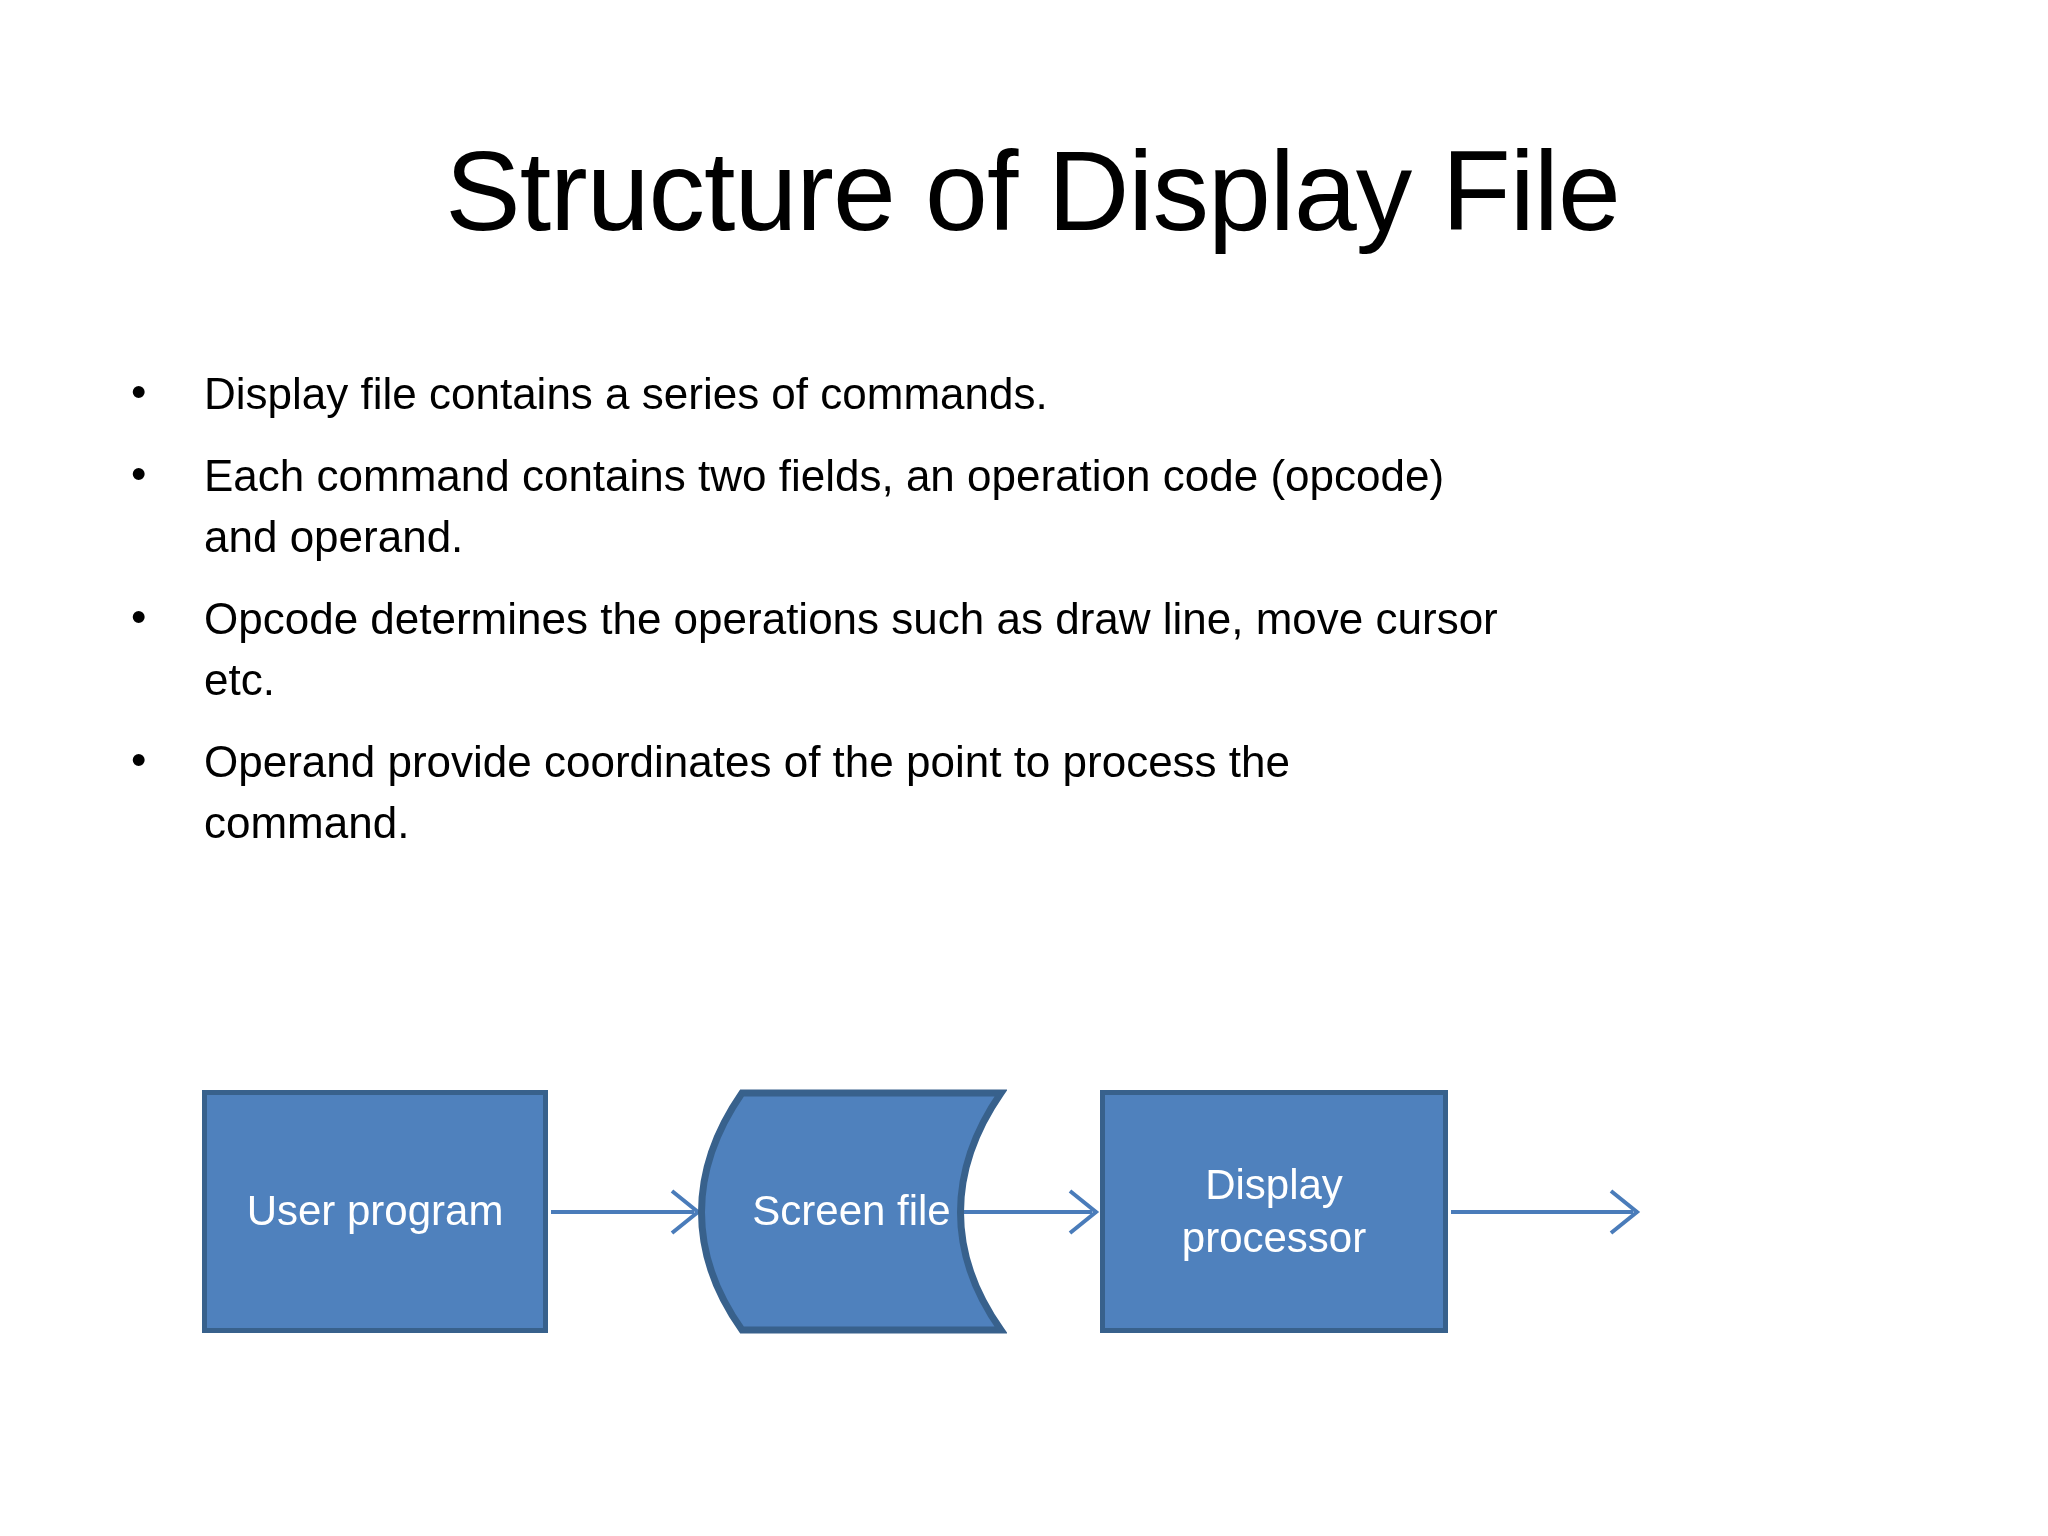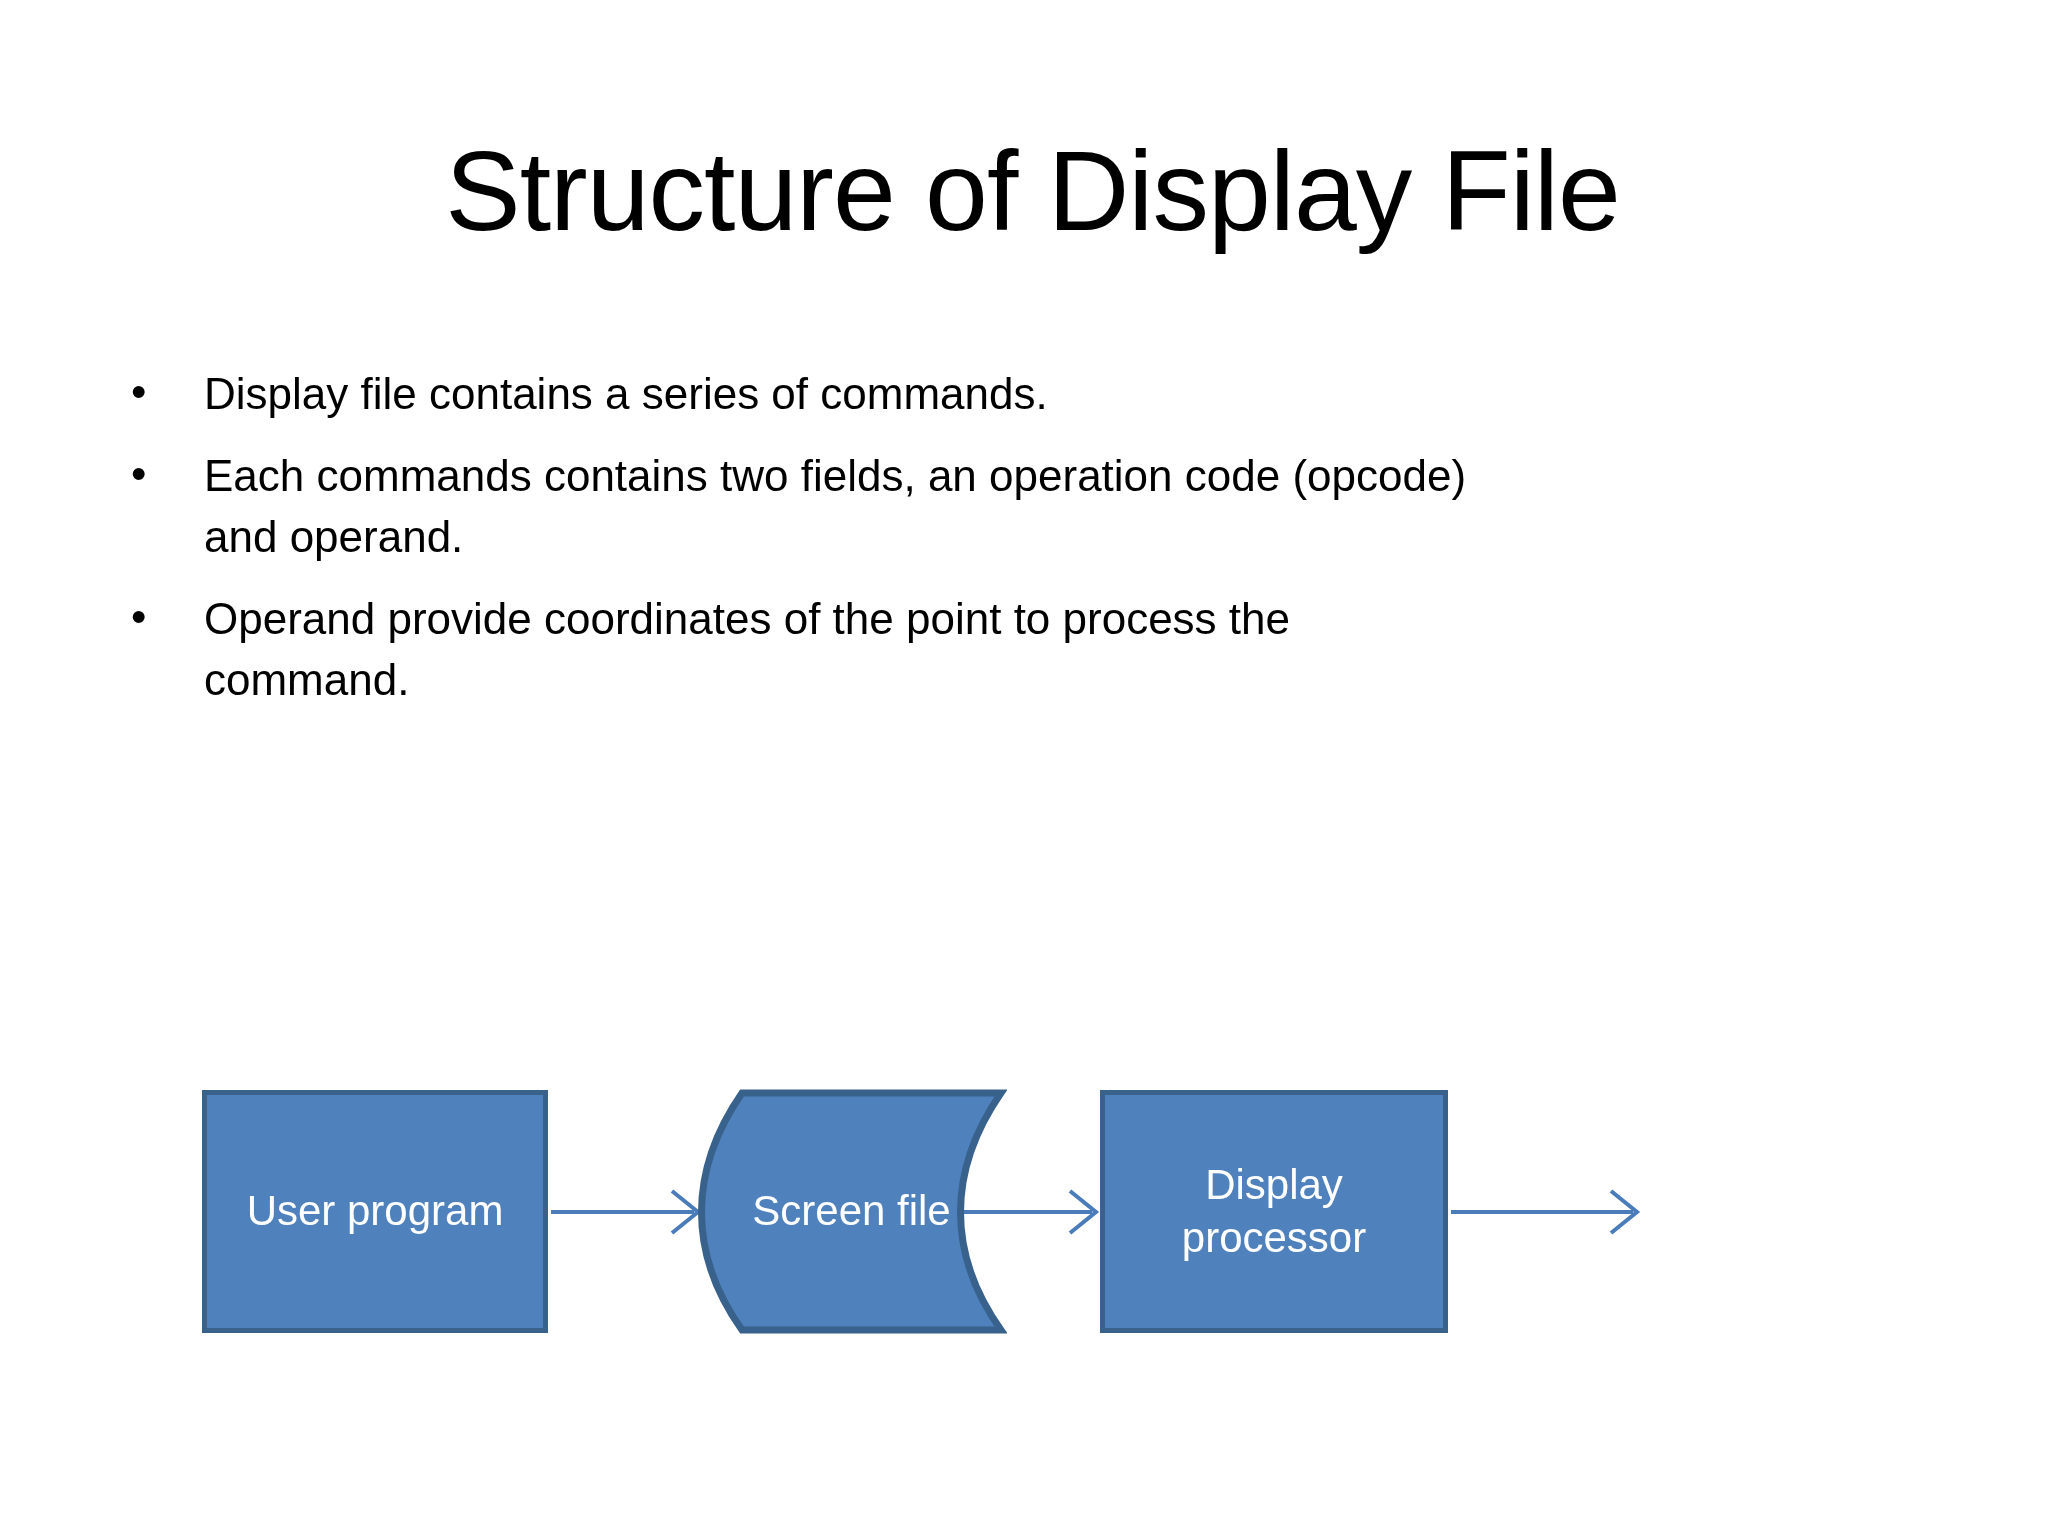--- a/index.html
+++ b/index.html
@@ -78,22 +78,24 @@
 </style>
 </head>
 <body>
 
 <div class="slide">
 
   <h1 class="slide-title">Structure of Display File</h1>
 
   <ul class="bullet-list">
     <li>Display file contains a series of commands.</li>
-    <li>Each commands contains two fields, an operation code (opcode)
+    <li>Each command contains two fields, an operation code (opcode)
 and operand.</li>
+    <li>Opcode determines the operations such as draw line, move cursor
+etc.</li>
     <li>Operand provide coordinates of the point to process the
 command.</li>
   </ul>
 
   <div class="diagram">
 
     <svg class="arrows" viewBox="0 0 2048 1536" fill="none" stroke="#4a7cba" stroke-width="4">
       <g>
         <line x1="551" y1="1212" x2="694" y2="1212"></line>
         <polyline points="672,1191 698,1212 672,1233"></polyline>

